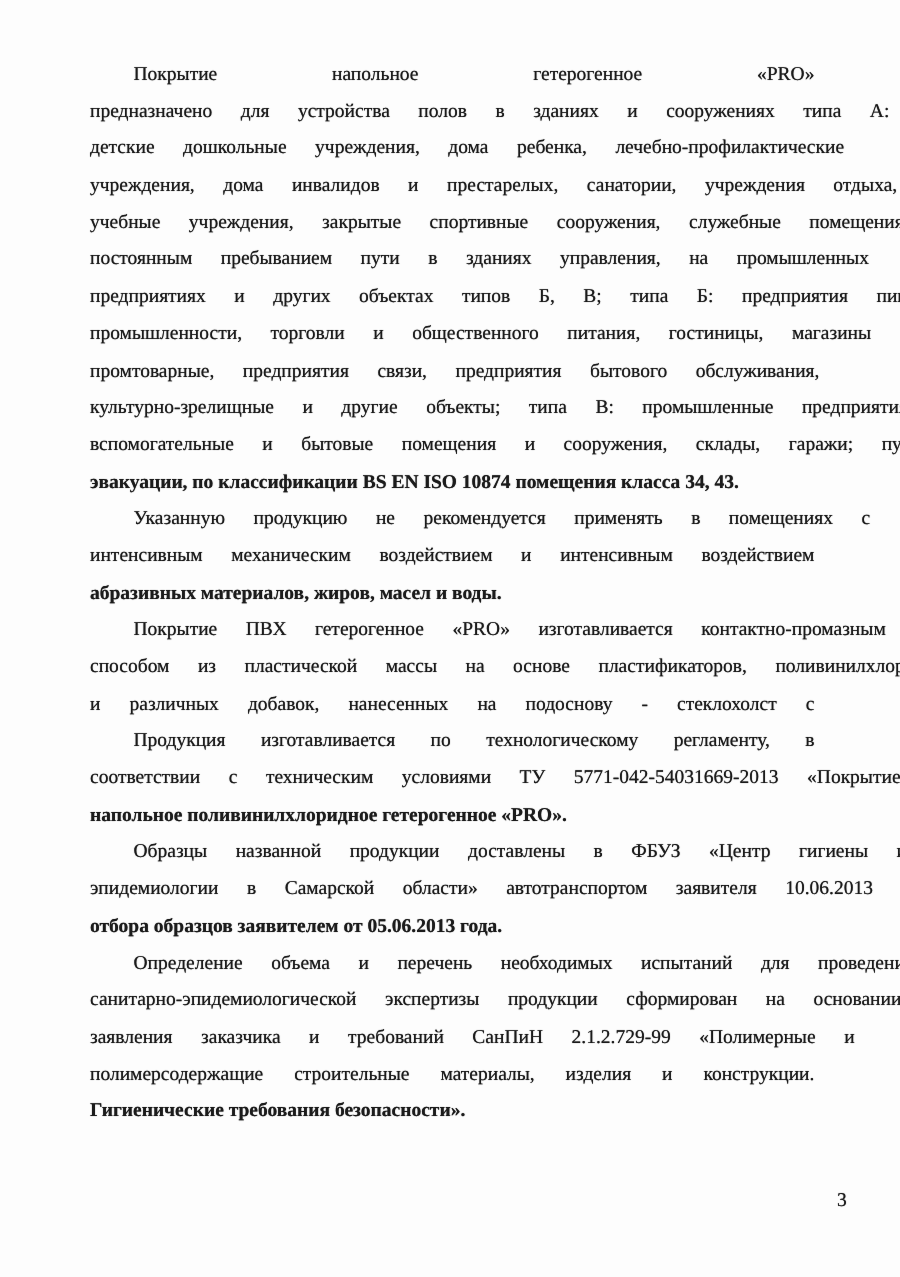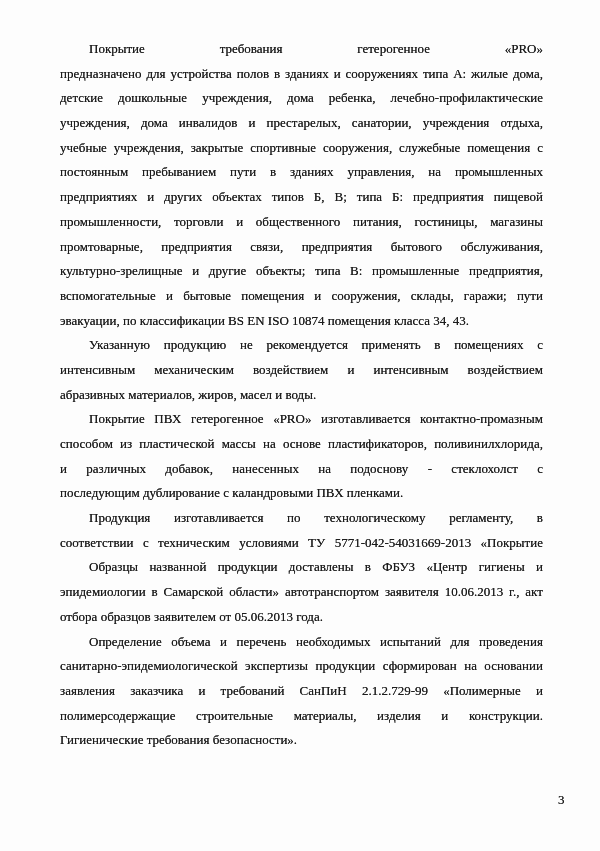--- a/index.html
+++ b/index.html
@@ -27,46 +27,47 @@
     width: 483px;
     font-size: 13px;
     
     text-shadow: 0 0 0.6px rgba(25,25,25,0.85);
   }
   .para { margin: 0; padding: 0; }
   .line {
     height: 24.7px;
     line-height: 24.7px;
     white-space: nowrap;
+    gap: 19px;
   }
   
   .line.just {
     display: flex;
     justify-content: space-between;
   }
   .line.first { padding-left: 29px; }
-  .line.last { text-align: left; }
+  .line.last { text-align: left; font-weight: bold; }
   .page-number {
     position: absolute;
     left: 558px;
     top: 792px;
     font-size: 13px;
     line-height: 16px;
     text-shadow: 0 0 0.6px rgba(25,25,25,0.85);
   }
 </style>
 </head>
 <body>
 
 <div class="scan-page">
   <div class="doc-body">
       <div class="para">
         <div class="line first just">
           <span>Покрытие</span>
-          <span>требования</span>
+          <span>напольное</span>
           <span>гетерогенное</span>
           <span>«PRO»</span>
         </div>
         <div class="line just">
           <span>предназначено</span>
           <span>для</span>
           <span>устройства</span>
           <span>полов</span>
           <span>в</span>
           <span>зданиях</span>
@@ -212,40 +213,40 @@
           <span>и</span>
           <span>различных</span>
           <span>добавок,</span>
           <span>нанесенных</span>
           <span>на</span>
           <span>подоснову</span>
           <span>-</span>
           <span>стеклохолст</span>
           <span>с</span>
         </div>
-        <div class="line last">последующим дублирование с каландровыми ПВХ пленками.</div>
       </div>
       <div class="para">
         <div class="line first just">
           <span>Продукция</span>
           <span>изготавливается</span>
           <span>по</span>
           <span>технологическому</span>
           <span>регламенту,</span>
           <span>в</span>
         </div>
         <div class="line just">
           <span>соответствии</span>
           <span>с</span>
           <span>техническим</span>
           <span>условиями</span>
           <span>ТУ</span>
           <span>5771-042-54031669-2013</span>
           <span>«Покрытие</span>
         </div>
+        <div class="line last">напольное поливинилхлоридное гетерогенное «PRO».</div>
       </div>
       <div class="para">
         <div class="line first just">
           <span>Образцы</span>
           <span>названной</span>
           <span>продукции</span>
           <span>доставлены</span>
           <span>в</span>
           <span>ФБУЗ</span>
           <span>«Центр</span>

